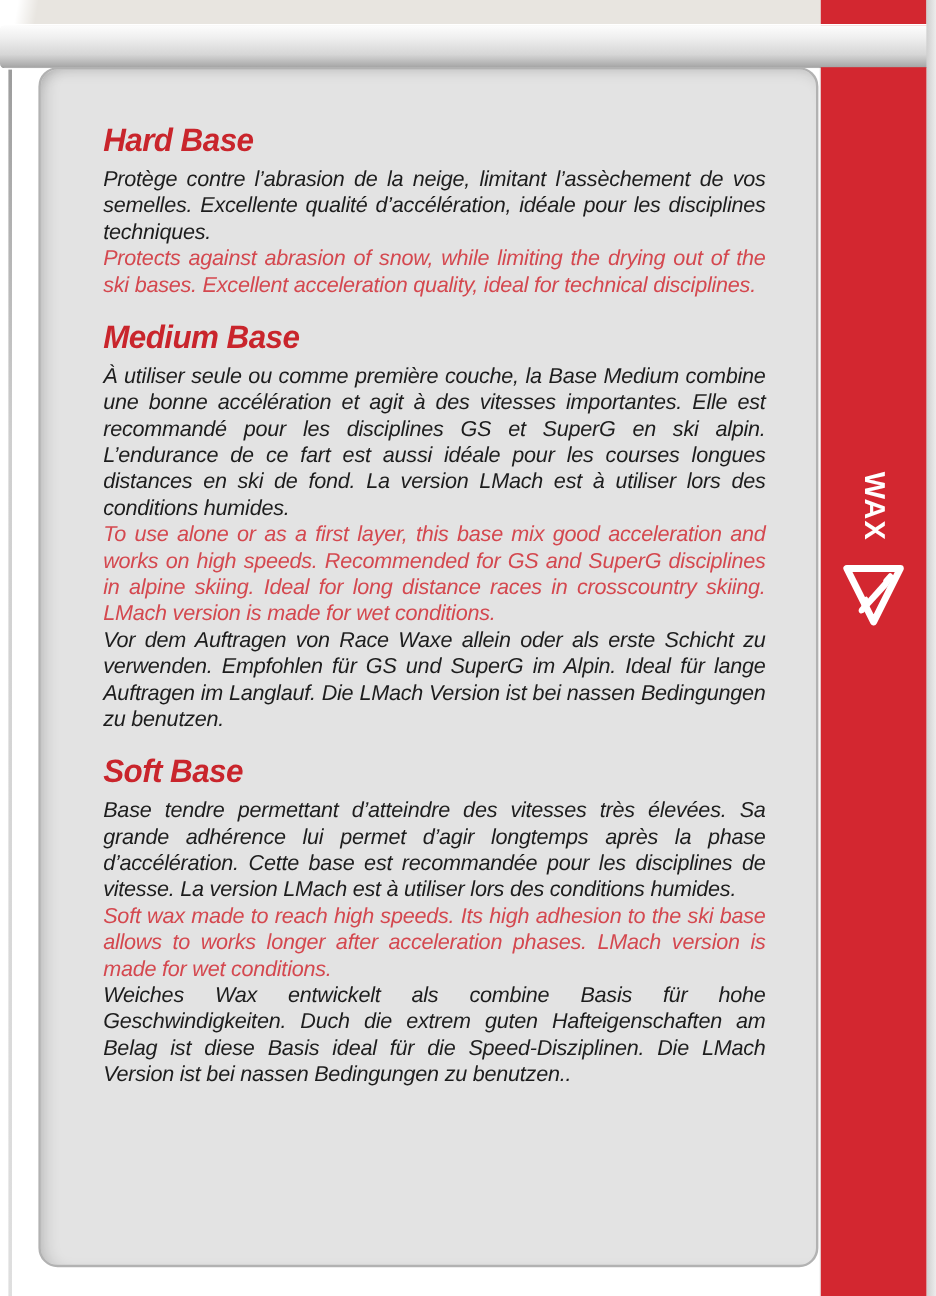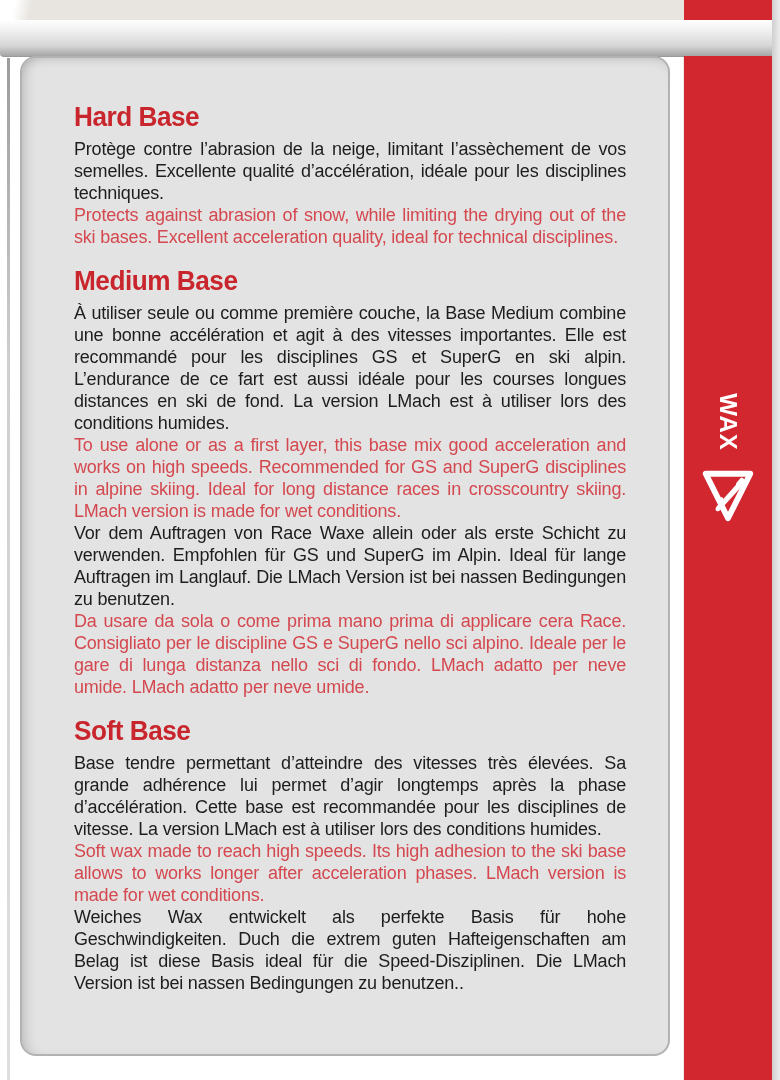--- a/index.html
+++ b/index.html
@@ -47,27 +47,28 @@
     position:absolute;left:7px;top:58px;bottom:0;width:3px;
     background:linear-gradient(#8a8a8a,#c6c6c6 30%,#d9d9d9);
     opacity:.85;
   }
   .right-page-edge{
     position:absolute;left:772px;top:0;bottom:0;width:8px;
     background:linear-gradient(90deg,#cfcfcf,#ececec);
   }
   
   .content-panel{
-    position:absolute;left:20px;top:56px;width:650px;height:1000px;
+    position:absolute;left:32px;top:56px;width:650px;height:1000px;
     background:var(--panel-bg);
     border:2px solid #b2b2b2;
     border-radius:16px;
     box-shadow:inset 10px 0 14px -9px rgba(0,0,0,.22),
                inset 0 9px 12px -9px rgba(0,0,0,.16);
     padding:44px 42px 0 52px;
+    font-style:italic;
   }
   .section + .section{margin-top:18px;}
   .section-title{
     font-size:27px;line-height:30px;font-weight:bold;
     color:var(--title-red);
     letter-spacing:-0.5px;
     transform:scaleX(.97);transform-origin:left center;
     margin-bottom:6px;
   }
   .para{
@@ -117,27 +118,26 @@
     <section class="section">
       <h2 class="section-title">Hard Base</h2>
       <p class="para black">Protège contre l’abrasion de la neige, limitant l’assèchement de vos semelles. Excellente qualité d’accélération, idéale pour les disciplines techniques.</p>
       <p class="para red">Protects against abrasion of snow, while limiting the drying out of the ski bases. Excellent acceleration quality, ideal for technical disciplines.</p>
     </section>
     <section class="section">
       <h2 class="section-title">Medium Base</h2>
       <p class="para black">À utiliser seule ou comme première couche, la Base Medium combine une bonne accélération et agit à des vitesses importantes. Elle est recommandé pour les disciplines GS et SuperG en ski alpin. L’endurance de ce fart est aussi idéale pour les courses longues distances en ski de fond. La version LMach est à utiliser lors des conditions humides.</p>
       <p class="para red">To use alone or as a first layer, this base mix good acceleration and works on high speeds. Recommended for GS and SuperG disciplines in alpine skiing. Ideal for long distance races in crosscountry skiing. LMach version is made for wet conditions.</p>
       <p class="para black">Vor dem Auftragen von Race Waxe allein oder als erste Schicht zu verwenden. Empfohlen für GS und SuperG im Alpin. Ideal für lange Auftragen im Langlauf. Die LMach Version ist bei nassen Bedingungen zu benutzen.</p>
-      <p class="para red">Da usare da sola o come prima mano prima di applicare cera Race. Consigliato per le discipline GS e SuperG nello sci alpino.  Ideale per le gare di lunga distanza nello sci di fondo. LMach adatto  per neve umide. LMach adatto per neve umide.</p>
     </section>
     <section class="section">
       <h2 class="section-title">Soft Base</h2>
       <p class="para black">Base tendre permettant d’atteindre des vitesses très élevées. Sa grande adhérence lui permet d’agir longtemps après la phase d’accélération. Cette base est recommandée pour les disciplines de vitesse. La version LMach est à utiliser lors des conditions humides.</p>
       <p class="para red">Soft wax made to reach high speeds. Its high adhesion to the ski base allows to works longer after acceleration phases. LMach version is made for wet conditions.</p>
-      <p class="para black">Weiches Wax entwickelt als perfekte Basis für hohe Geschwindigkeiten. Duch die extrem guten Hafteigenschaften am Belag ist diese Basis ideal für die Speed-Disziplinen. Die LMach Version ist bei nassen Bedingungen zu benutzen..</p>
+      <p class="para black">Weiches Wax entwickelt als combine Basis für hohe Geschwindigkeiten. Duch die extrem guten Hafteigenschaften am Belag ist diese Basis ideal für die Speed-Disziplinen. Die LMach Version ist bei nassen Bedingungen zu benutzen..</p>
     </section>
   </main>
 
 <aside class="wax-tab">
   <div class="wax-label-wrap">
     <span class="wax-label">WAX</span>
   </div>
   <div class="wax-icon-wrap">
     <svg width="62" height="62" viewBox="0 0 64 64" aria-hidden="true">
       <polygon points="9,9 55,9 32,55" fill="none" stroke="#ffffff" stroke-width="6" stroke-linejoin="round"></polygon>

